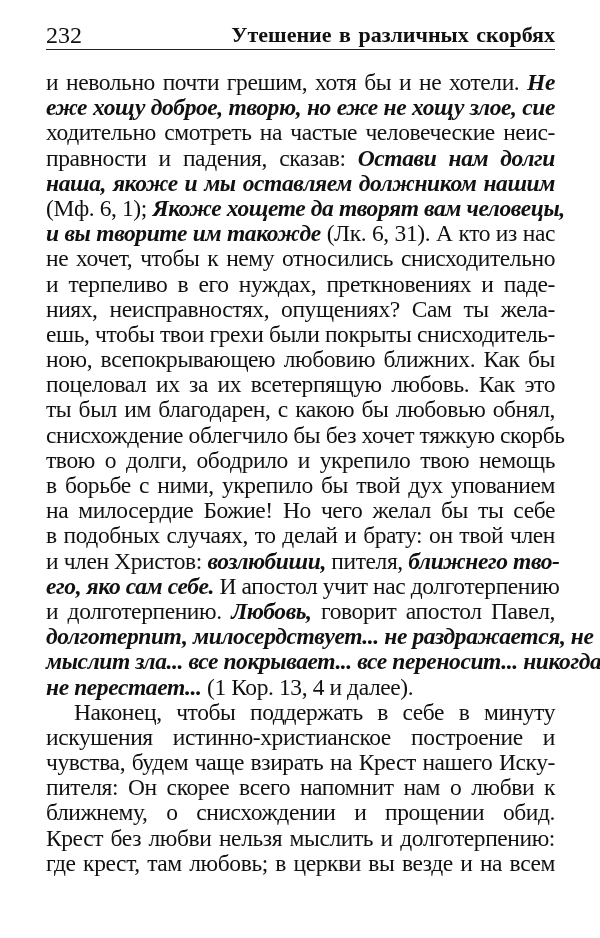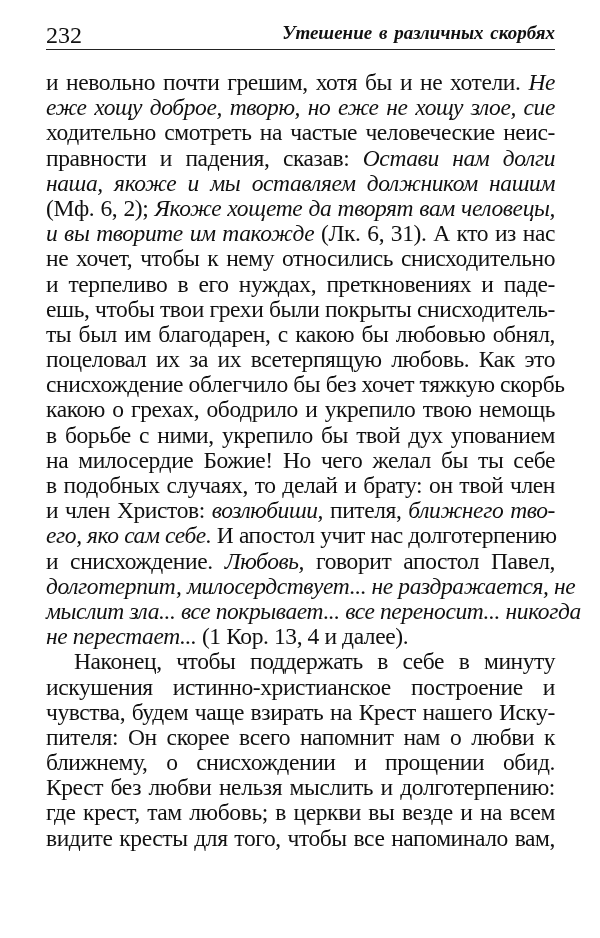--- a/index.html
+++ b/index.html
@@ -1,58 +1,59 @@
 <!DOCTYPE html>
 <html><head>
 <meta charset="utf-8">
 <style>
   html, body { margin:0; padding:0; background:#ffffff; }
   body { width:600px; height:938px; position:relative; overflow:hidden; color:#111; font-family:"Liberation Serif", serif; }
   .header { position:absolute; left:46px; top:20px; width:509px; height:29px; border-bottom:1.5px solid #222; }
   .page-num { position:absolute; left:0; top:2px; font-size:24px; }
-  .running-title { position:absolute; right:0; top:2px; font-size:19px; font-style:italic; font-weight:bold; word-spacing:2px; }
+  .running-title { position:absolute; right:0; top:2px; font-size:22px; font-weight:bold; word-spacing:2px; }
   .body-text { position:absolute; left:46px; top:70px; width:509px; }
   .line { height:25.2px; line-height:25.2px; font-size:23.5px; white-space:nowrap; text-align:justify; text-align-last:justify; letter-spacing:-0.4px; }
   .line.last { text-align-last:left; }
   .line.indent { padding-left:28px; }
-  i { font-weight:normal; }
+  i { font-weight:bold; }
 </style>
 </head>
 <body>
 
 <div class="header">
   <span class="page-num">232</span>
   <span class="running-title">Утешение в различных скорбях</span>
 </div>
 
 <div class="body-text" id="body-text">
     <div class="line"><span>и невольно почти грешим, хотя бы и не хотели. </span><i>Не</i></div>
     <div class="line"><i>еже хощу доброе, творю, но еже не хощу злое, сие</i></div>
     <div class="line"><span>ходительно смотреть на частые человеческие неис-</span></div>
     <div class="line"><span>правности и падения, сказав: </span><i>Остави нам долги</i></div>
     <div class="line"><i>наша, якоже и мы оставляем должником нашим</i></div>
-    <div class="line"><span>(Мф. 6, 2); </span><i>Якоже хощете да творят вам человецы,</i></div>
+    <div class="line"><span>(Мф. 6, 1); </span><i>Якоже хощете да творят вам человецы,</i></div>
     <div class="line"><i>и вы творите им такожде</i><span> (Лк. 6, 31). А кто из нас</span></div>
     <div class="line"><span>не хочет, чтобы к нему относились снисходительно</span></div>
     <div class="line"><span>и терпеливо в его нуждах, преткновениях и паде-</span></div>
+    <div class="line"><span>ниях, неисправностях, опущениях? Сам ты жела-</span></div>
     <div class="line"><span>ешь, чтобы твои грехи были покрыты снисходитель-</span></div>
+    <div class="line"><span>ною, всепокрывающею любовию ближних. Как бы</span></div>
+    <div class="line"><span>поцеловал их за их всетерпящую любовь. Как это</span></div>
     <div class="line"><span>ты был им благодарен, с какою бы любовью обнял,</span></div>
-    <div class="line"><span>поцеловал их за их всетерпящую любовь. Как это</span></div>
     <div class="line"><span>снисхождение облегчило бы без хочет тяжкую скорбь</span></div>
-    <div class="line"><span>какою о грехах, ободрило и укрепило твою немощь</span></div>
+    <div class="line"><span>твою о долги, ободрило и укрепило твою немощь</span></div>
     <div class="line"><span>в борьбе с ними, укрепило бы твой дух упованием</span></div>
     <div class="line"><span>на милосердие Божие! Но чего желал бы ты себе</span></div>
     <div class="line"><span>в подобных случаях, то делай и брату: он твой член</span></div>
     <div class="line"><span>и член Христов: </span><i>возлюбиши,</i><span> пителя, </span><i>ближнего тво-</i></div>
     <div class="line"><i>его, яко сам себе.</i><span> И апостол учит нас долготерпению</span></div>
-    <div class="line"><span>и снисхождение. </span><i>Любовь,</i><span> говорит апостол Павел,</span></div>
+    <div class="line"><span>и долготерпению. </span><i>Любовь,</i><span> говорит апостол Павел,</span></div>
     <div class="line"><i>долготерпит, милосердствует... не раздражается, не</i></div>
     <div class="line"><i>мыслит зла... все покрывает... все переносит... никогда</i></div>
     <div class="line last"><i>не перестает...</i><span> (1 Кор. 13, 4 и далее).</span></div>
     <div class="line indent"><span>Наконец, чтобы поддержать в себе в минуту</span></div>
     <div class="line"><span>искушения истинно-христианское построение и</span></div>
     <div class="line"><span>чувства, будем чаще взирать на Крест нашего Иску-</span></div>
     <div class="line"><span>пителя: Он скорее всего напомнит нам о любви к</span></div>
     <div class="line"><span>ближнему, о снисхождении и прощении обид.</span></div>
     <div class="line"><span>Крест без любви нельзя мыслить и долготерпению:</span></div>
     <div class="line"><span>где крест, там любовь; в церкви вы везде и на всем</span></div>
-    <div class="line"><span>видите кресты для того, чтобы все напоминало вам,</span></div>
   </div>
 
 </body></html>

